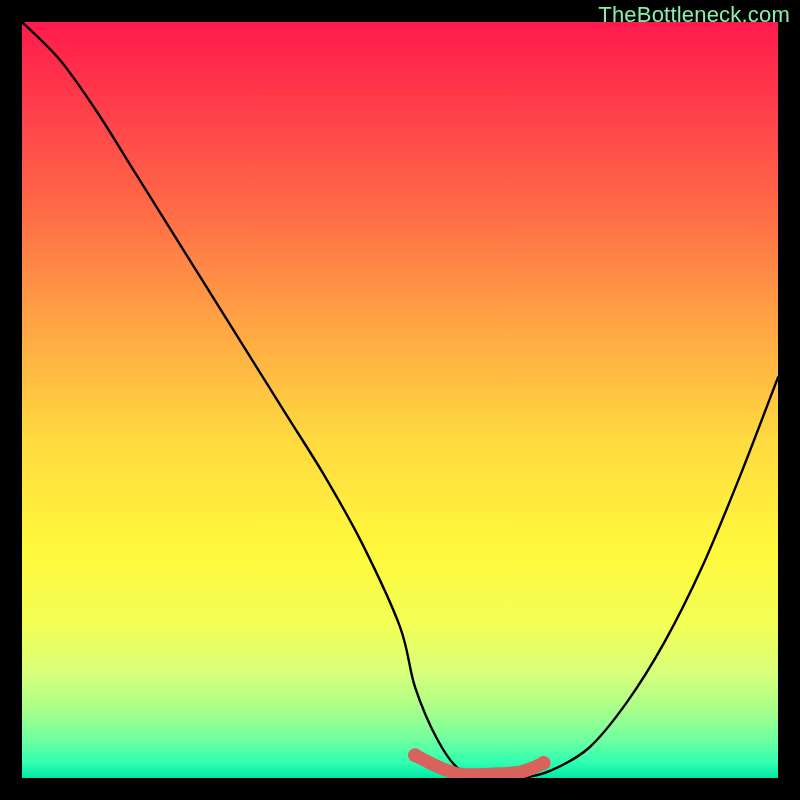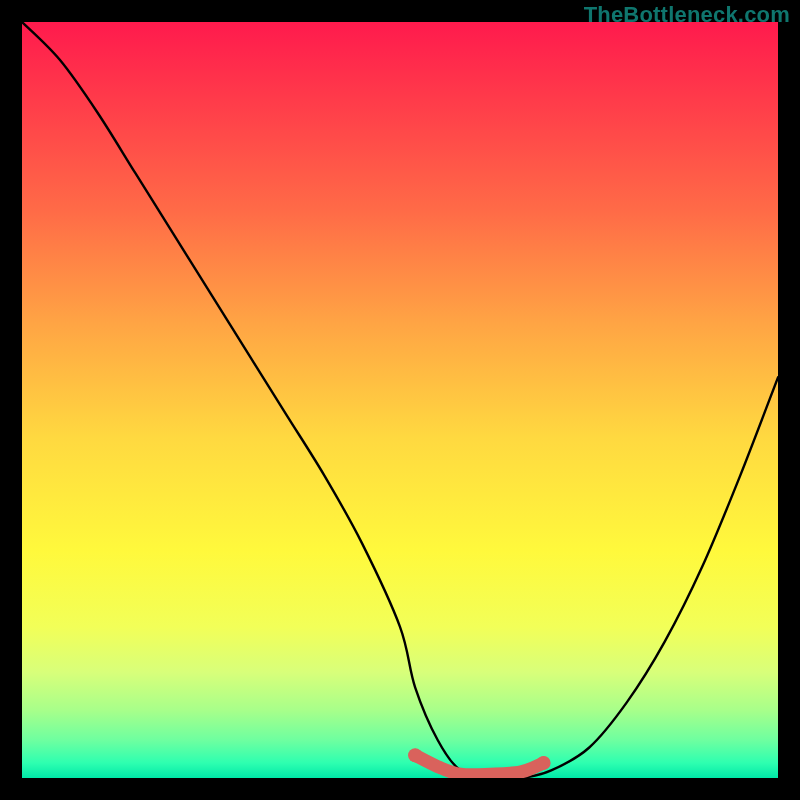--- a/index.html
+++ b/index.html
@@ -28,23 +28,23 @@
       #a8ff8a 91%,
       #6effa0 95%,
       #2effb0 98%,
       #00e8a8 100%
     );
   }
   .watermark {
     position: absolute;
     top: 2px;
     right: 10px;
-    color: #0f766e;
+    color: #86efac;
     font-size: 22px;
-    font-weight: 700;
+    font-weight: 400;
     letter-spacing: 0.2px;
     z-index: 10;
   }
   svg.plot {
     position: absolute;
     left: 22px;
     top: 22px;
     width: 756px;
     height: 756px;
     z-index: 5;

